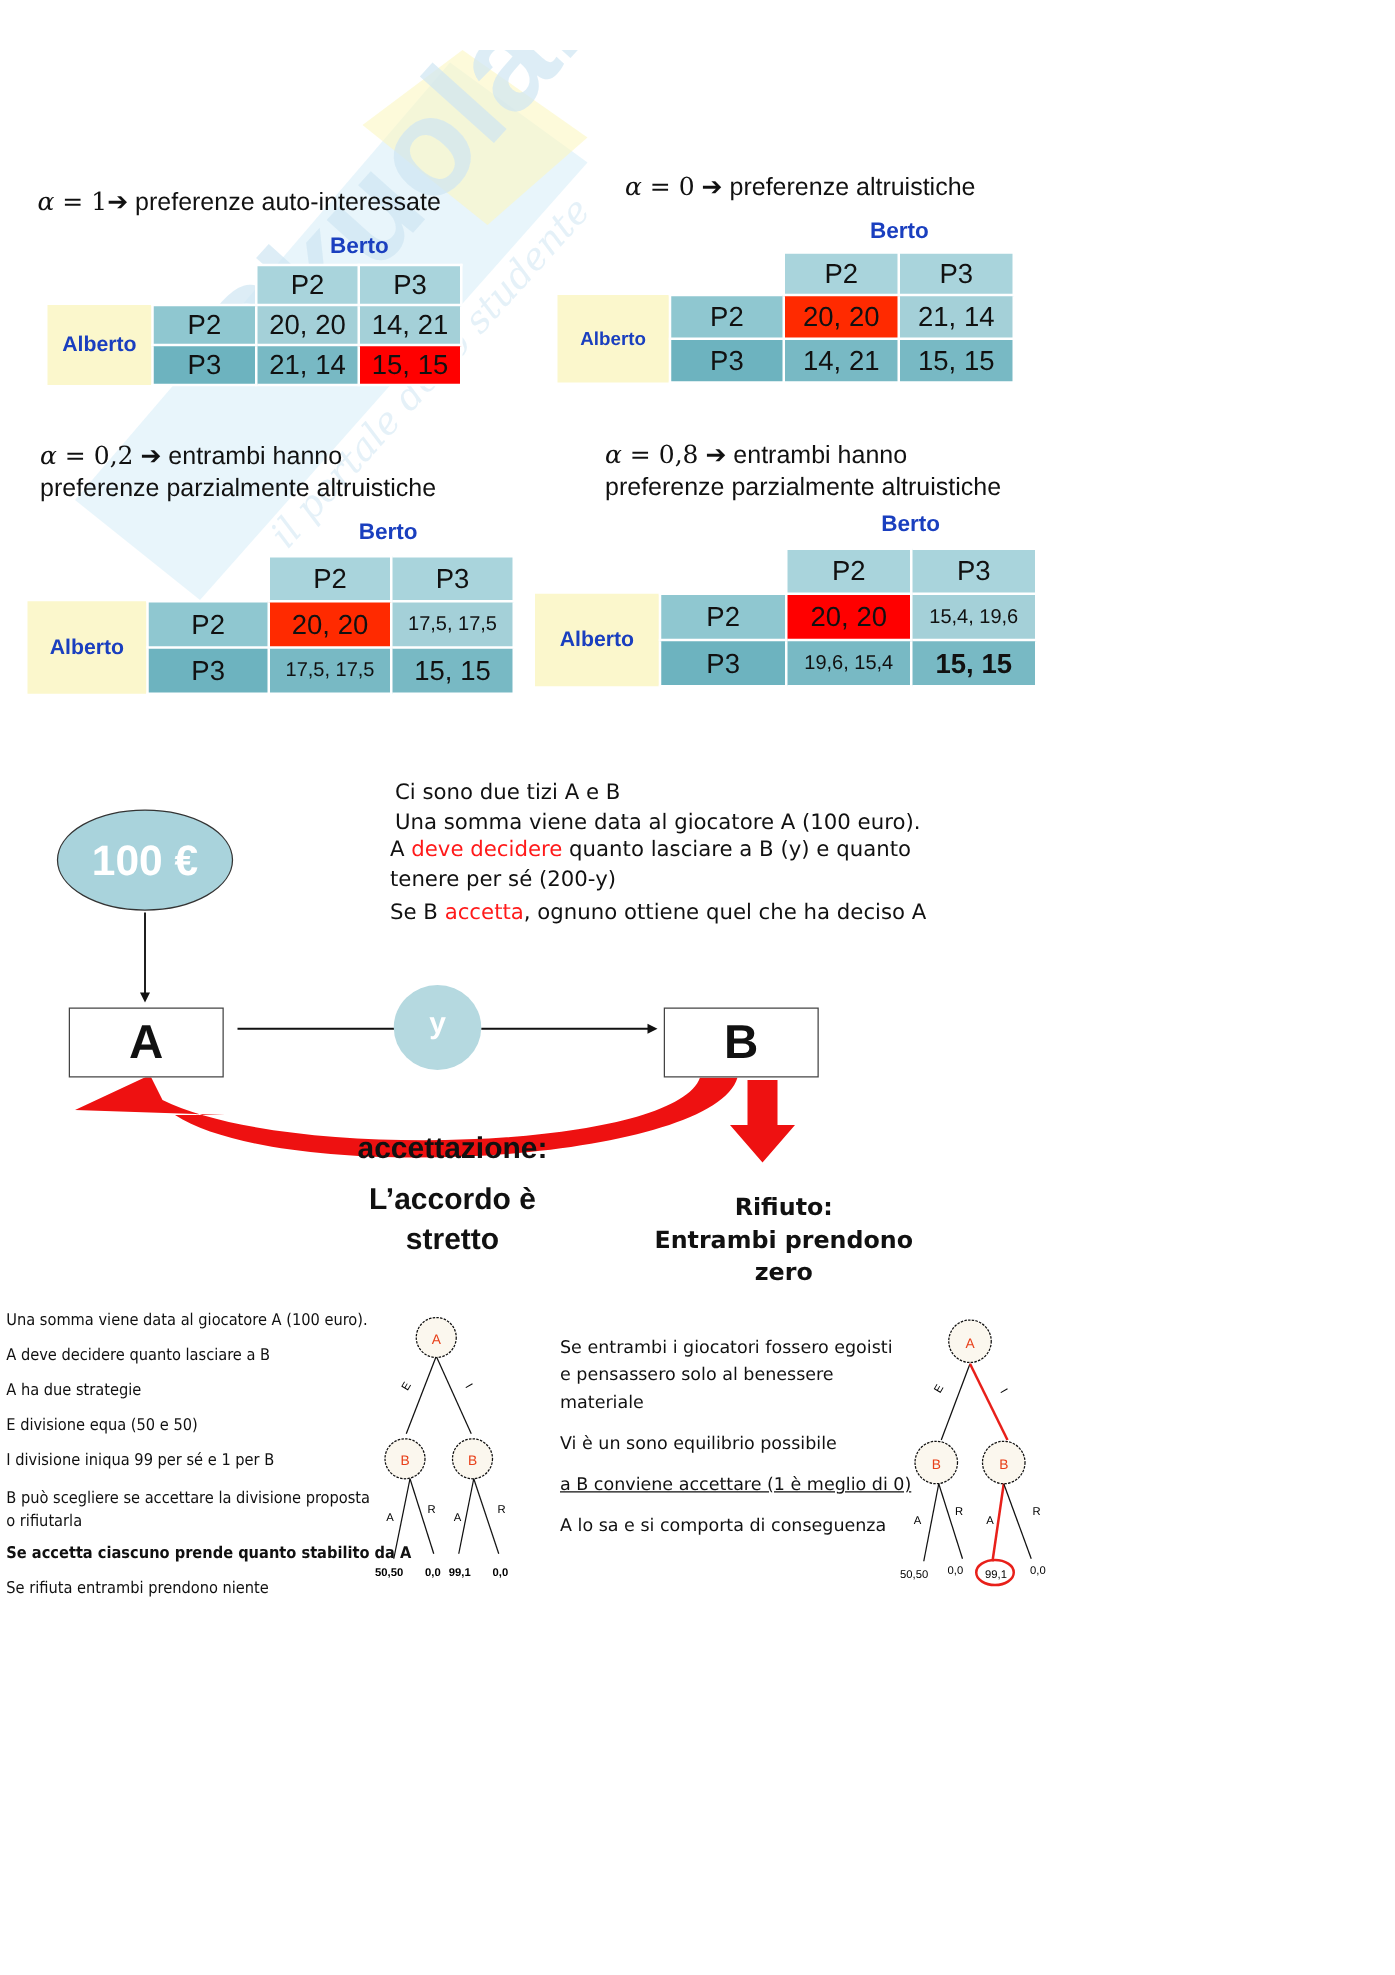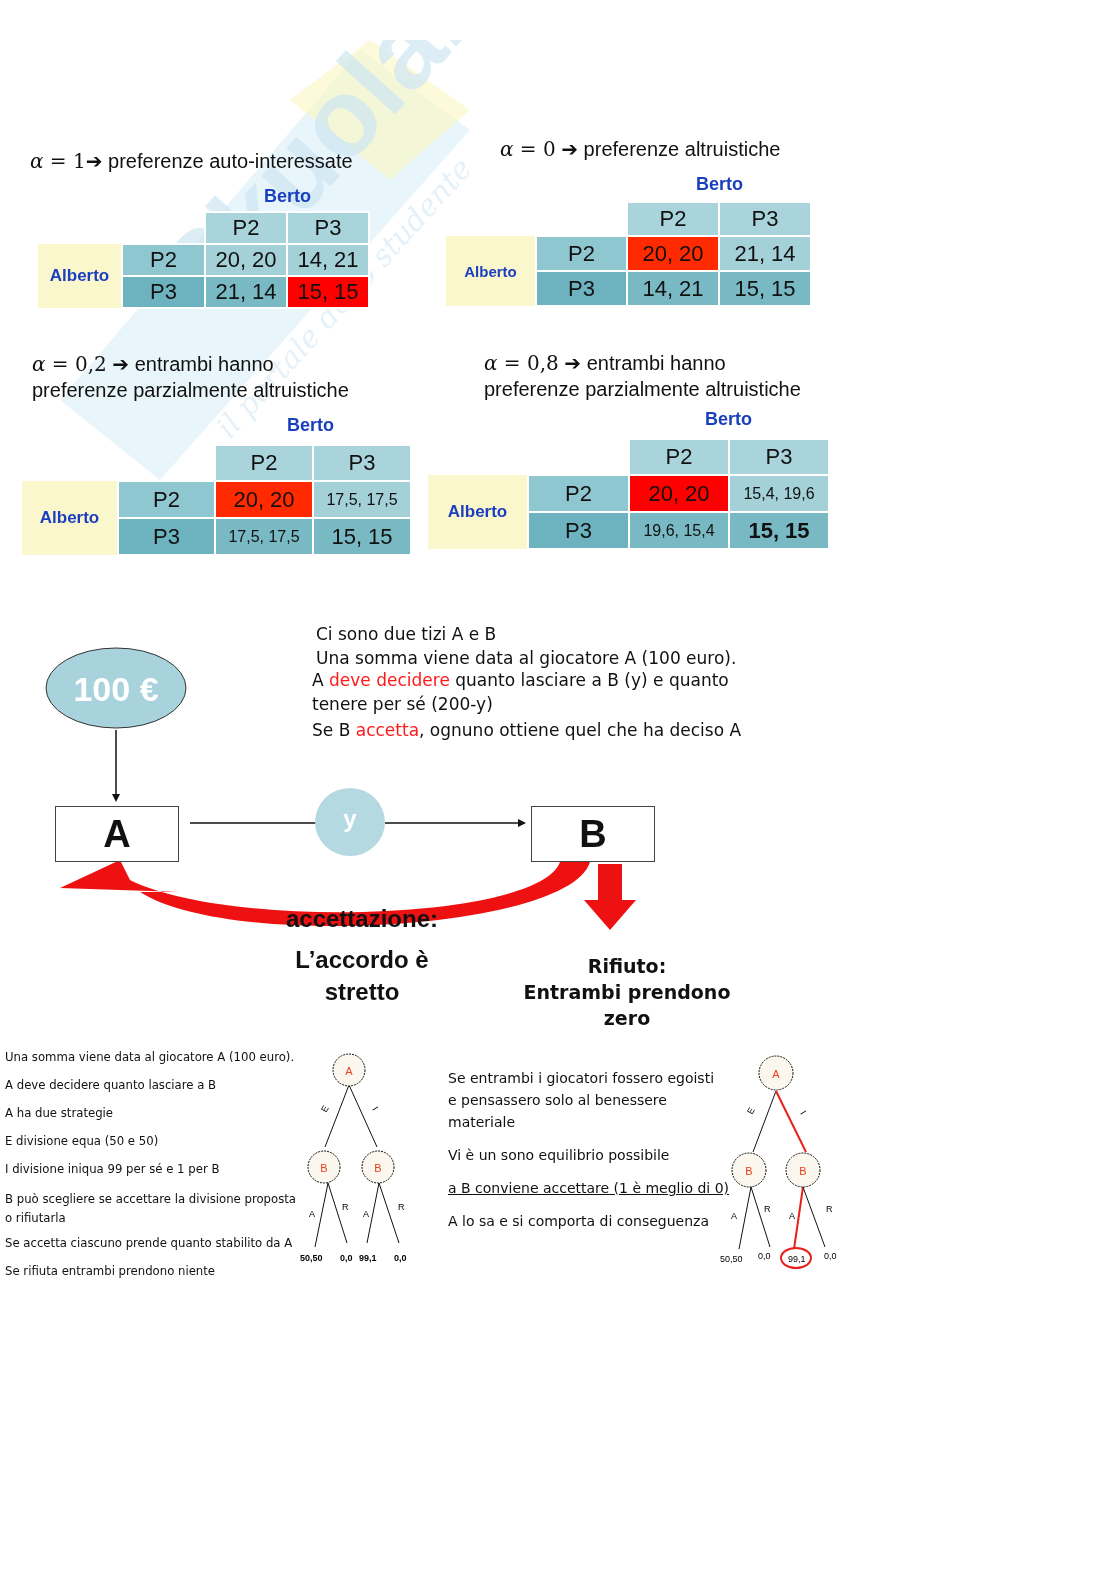--- a/index.html
+++ b/index.html
@@ -192,21 +192,21 @@
 </div>
 
 <div class="abs stxt" style="left:5px;top:1043px;">
   <div>Una somma viene data al giocatore A (100 euro).</div>
   <div>A deve decidere quanto lasciare a B</div>
   <div>A ha due strategie</div>
   <div>E divisione equa (50 e 50)</div>
   <div>I divisione iniqua 99 per sé e 1 per B</div>
   <div style="line-height:20px;margin-top:6px;">B può scegliere se accettare la divisione proposta</div>
   <div style="line-height:18px;">o rifiutarla</div>
-  <div style="margin-top:2px;">Se accetta ciascuno prende quanto stabilito da A</div>
+  <div style="margin-top:2px;font-weight:bold;">Se accetta ciascuno prende quanto stabilito da A</div>
   <div>Se rifiuta entrambi prendono niente</div>
 </div>
 
 <svg class="abs" style="left:290px;top:1035px;" width="130" height="240">
   <line x1="59" y1="50" x2="35" y2="112" stroke="#111" stroke-width="1"></line>
   <line x1="59" y1="50" x2="87" y2="112" stroke="#111" stroke-width="1"></line>
   <circle cx="59" cy="35" r="16" fill="#fbf7ee" stroke="#111" stroke-dasharray="2,1"></circle>
   <circle cx="34" cy="132" r="16" fill="#fbf7ee" stroke="#111" stroke-dasharray="2,1"></circle>
   <circle cx="88" cy="132" r="16" fill="#fbf7ee" stroke="#111" stroke-dasharray="2,1"></circle>
   <line x1="38" y1="148" x2="25" y2="212" stroke="#111"></line>

